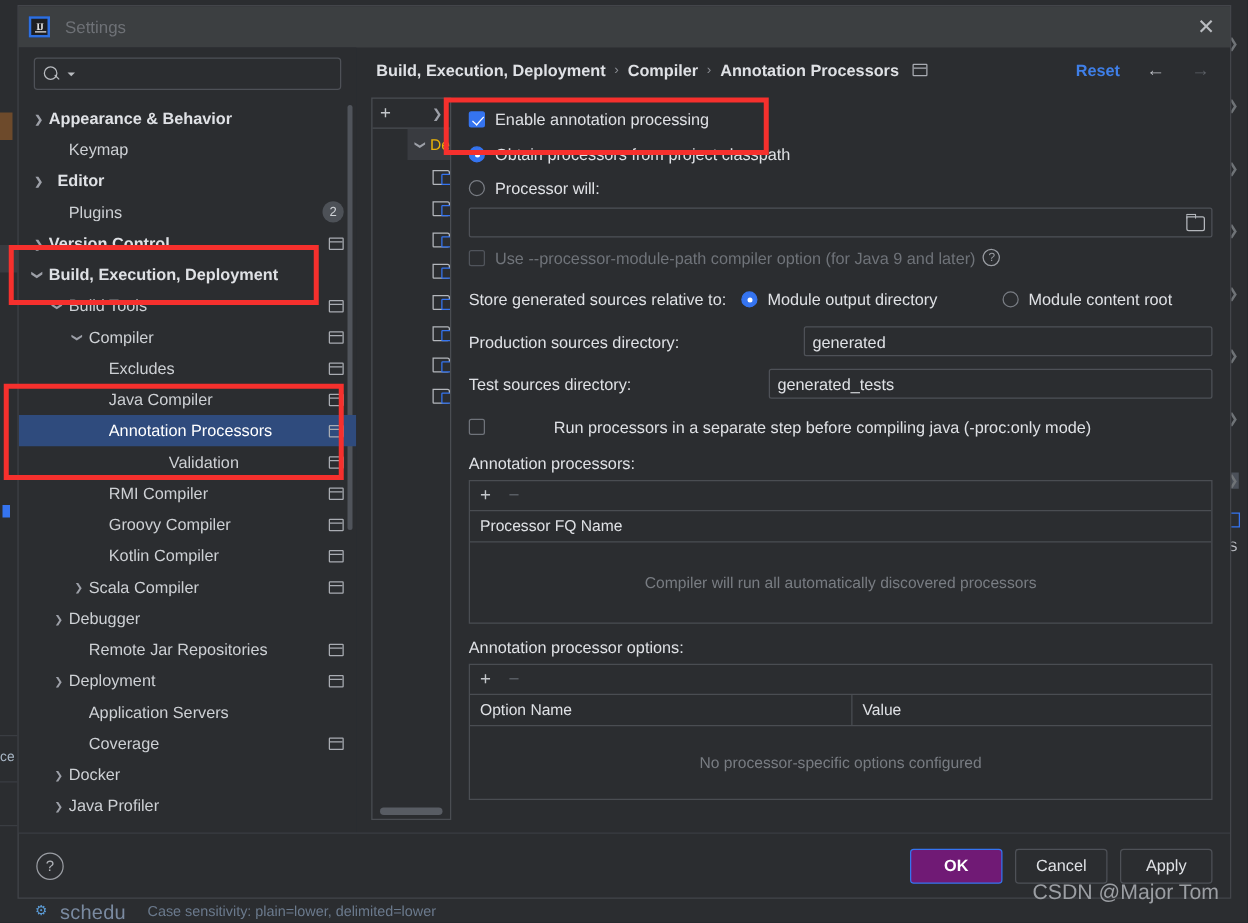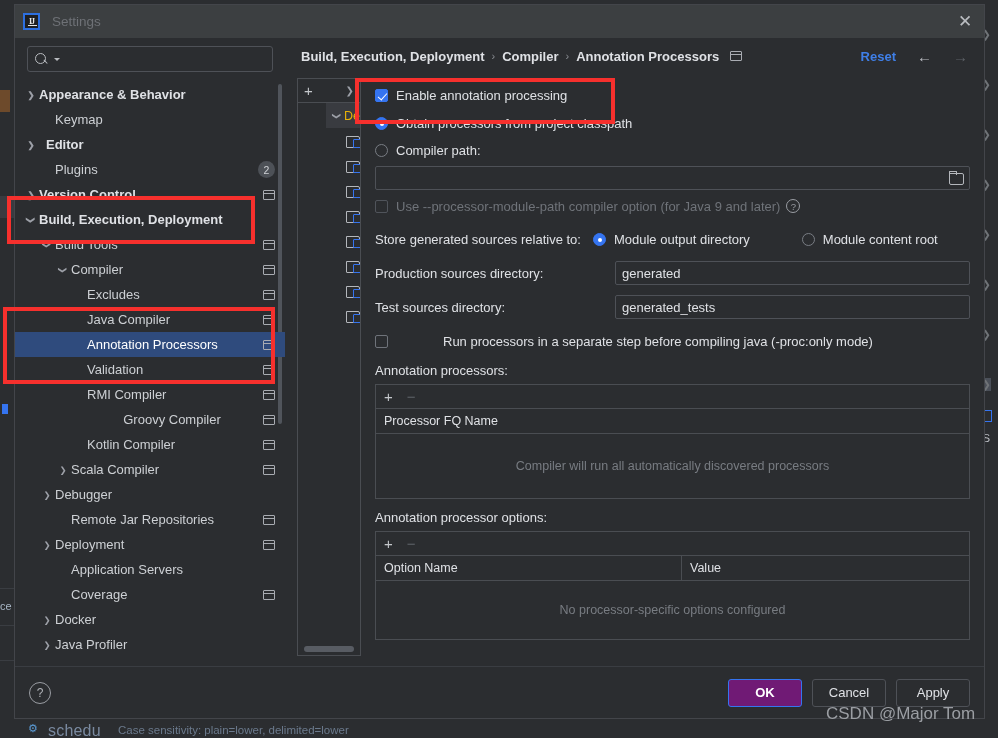--- a/index.html
+++ b/index.html
@@ -297,31 +297,31 @@
             <div class="trow" style="padding-left: 56px;">
               <span class="arrow"></span>
               <span class="tlabel">Java Compiler</span>
               <span class="modbadge"></span>
             </div>
             <div class="trow sel" style="padding-left: 56px;">
               <span class="arrow"></span>
               <span class="tlabel">Annotation Processors</span>
               <span class="modbadge"></span>
             </div>
+            <div class="trow" style="padding-left: 56px; gap: 48px;">
+              <span class="arrow"></span>
+              <span class="tlabel">Validation</span>
+              <span class="modbadge"></span>
+            </div>
             <div class="trow" style="padding-left: 56px;">
               <span class="arrow"></span>
-              <span class="tlabel">Validation</span>
+              <span class="tlabel">RMI Compiler</span>
               <span class="modbadge"></span>
             </div>
             <div class="trow" style="padding-left: 56px;">
-              <span class="arrow"></span>
-              <span class="tlabel">RMI Compiler</span>
-              <span class="modbadge"></span>
-            </div>
-            <div class="trow" style="padding-left: 56px; text-align: center;">
               <span class="arrow"></span>
               <span class="tlabel">Groovy Compiler</span>
               <span class="modbadge"></span>
             </div>
             <div class="trow" style="padding-left: 56px;">
               <span class="arrow"></span>
               <span class="tlabel">Kotlin Compiler</span>
               <span class="modbadge"></span>
             </div>
             <div class="trow" style="padding-left: 40px;">
@@ -428,21 +428,21 @@
               <span class="lbl">Enable annotation processing</span>
             </div>
 
             <div class="frow" style="height:27px;">
               <span class="rad on"></span>
               <span class="lbl">Obtain processors from project classpath</span>
             </div>
 
             <div class="frow" style="height:27px;">
               <span class="rad"></span>
-              <span class="lbl">Compiler path:</span>
+              <span class="lbl">Processor will:</span>
             </div>
 
             <div style="margin:2px 0 0 0;">
               <div class="field wide">
                 <span></span>
                 <span class="folder-btn"></span>
               </div>
             </div>
 
             <div class="frow" style="height:32px;">
@@ -452,21 +452,21 @@
             </div>
 
             <div class="frow" style="height:34px;">
               <span class="lbl">Store generated sources relative to:</span>
               <span class="rad on" style="margin-left:12px;"></span>
               <span class="lbl">Module output directory</span>
               <span class="rad" style="margin-left:52px;"></span>
               <span class="lbl">Module content root</span>
             </div>
 
-            <div class="frow" style="height:34px;">
+            <div class="frow" style="height:34px;gap:28px;">
               <span class="lbl" style="width:240px;">Production sources directory:</span>
               <span class="field" style="flex:1;">
                 <span>generated</span>
               </span>
             </div>
 
             <div class="frow" style="height:34px;">
               <span class="lbl" style="width:240px;">Test sources directory:</span>
               <span class="field" style="flex:1;">
                 <span>generated_tests</span>

